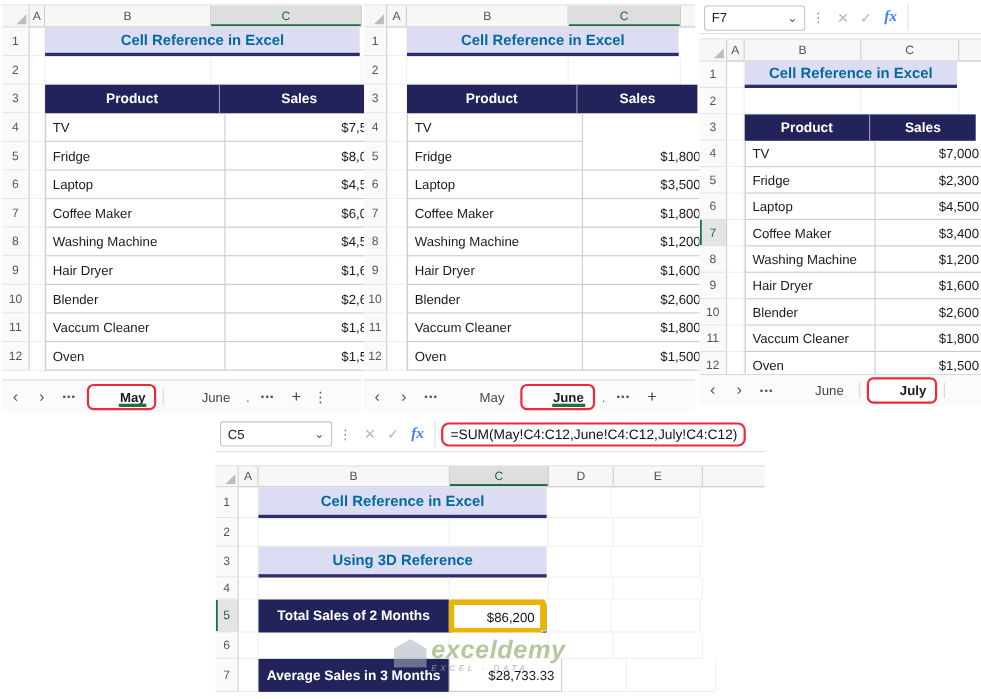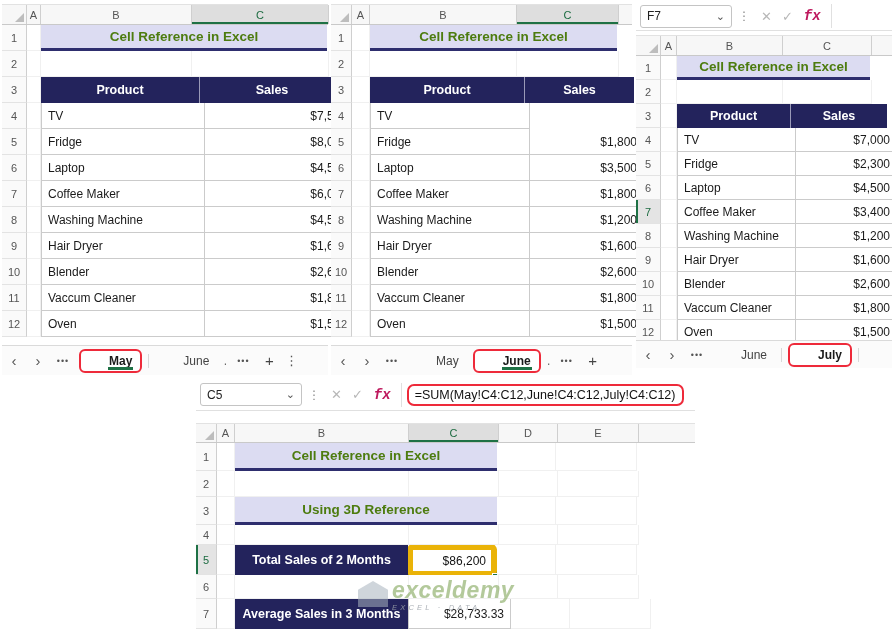--- a/index.html
+++ b/index.html
@@ -19,21 +19,21 @@
   
   .row{display:flex;}
   .rn{display:flex;align-items:center;justify-content:center;font-size:11px;color:#555;
       background:#FAFAFA;border-right:1px solid #CFCFCF;border-bottom:1px solid #E3E3E3;flex:none;}
   .rn.sel{background:#E4E4E4;box-shadow:inset 2px 0 0 #1E7145;color:#1B6B40;}
   .cell{display:flex;align-items:center;font-size:12px;color:#1a1a1a;white-space:nowrap;overflow:hidden;flex:none;}
   .ecell{border-right:1px solid #F0F0F0;border-bottom:1px solid #F0F0F0;}
   .tcell{border-right:1px solid #CBCBCB;border-bottom:1px solid #CBCBCB;padding:0 6px;}
   .tleft{border-left:1px solid #CBCBCB;}
   .val{justify-content:flex-end;}
-  .title-merge{background:#DCDCF2;color:#4d7c0f;font-weight:bold;font-size:13.5px;
+  .title-merge{background:#DCDCF2;color:#0369a1;font-weight:bold;font-size:13.5px;
                justify-content:center;border-bottom:3px solid #2E2E6E;}
   .th-navy{background:#23235C;color:#fff;font-weight:bold;font-size:12.5px;justify-content:center;padding:0 4px;}
   .th-div{border-right:1px solid #9A9AB8;}
   .lab-navy{background:#23235C;color:#fff;font-weight:bold;font-size:12.5px;justify-content:center;}
 
   
   .tabbar{position:absolute;left:0;right:0;bottom:0;display:flex;align-items:center;
           background:#FBFBFB;border-top:1px solid #DADADA;font-size:12px;color:#444;}
   .tnav{width:24px;text-align:center;color:#555;font-size:15px;flex:none;}
   .tmore{width:26px;text-align:center;color:#555;font-size:9px;letter-spacing:1px;flex:none;}
@@ -48,21 +48,21 @@
   .tab-redbox .tab{padding:3px 8px;}
   .tsep{width:1px;height:14px;background:#D8D8D8;margin:0 3px;flex:none;}
 
   
   .frow{display:flex;align-items:center;padding:0 4px;border-bottom:1px solid #E0E0E0;background:#fff;}
   .namebox{display:flex;align-items:center;justify-content:space-between;border:1px solid #C4C4C4;
            border-radius:3px;height:21px;padding:0 6px;font-size:12px;color:#222;background:#fff;flex:none;}
   .chev{color:#555;font-size:11px;margin-left:6px;}
   .vmenu{color:#8a8a8a;font-size:12px;margin:0 6px;flex:none;}
   .fico{color:#B7B7B7;font-size:13px;margin:0 5px;flex:none;}
-  .fx{font-family:Liberation Mono, monospace;font-style:italic;font-weight:bold;color:#be185d;
+  .fx{font-family:Liberation Serif, serif;font-style:italic;font-weight:bold;color:#3b82f6;
       font-size:14px;margin:0 6px;flex:none;}
   .fbar{flex:1;display:flex;align-items:center;height:24px;border-left:1px solid #E0E0E0;
         margin-left:4px;padding-left:5px;overflow:hidden;}
   .fredbox{border:2px solid #EE2A3A;border-radius:7px;padding:2px 6px;font-size:12.5px;color:#111;white-space:nowrap;}
 
   
   .c5wrap{position:relative;}
   .c5red{position:absolute;top:-1px;left:-1px;right:0;bottom:-2px;border:6px solid #eab308;border-radius:6px;
          background:#fff;display:flex;align-items:center;justify-content:flex-end;
          padding-right:5px;font-size:12px;color:#111;box-shadow:0 2px 0 #1E7145;}

